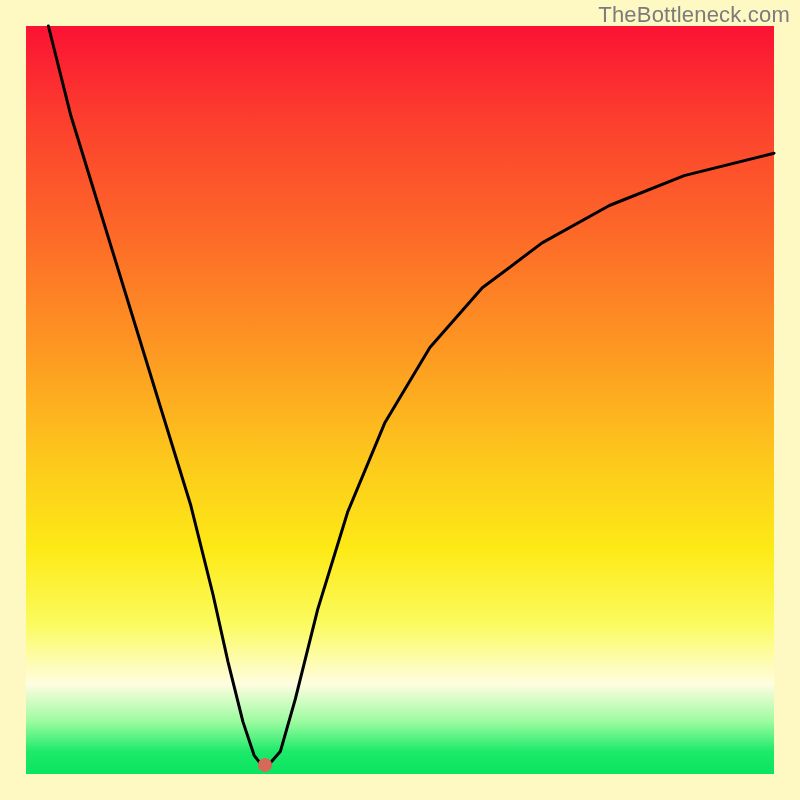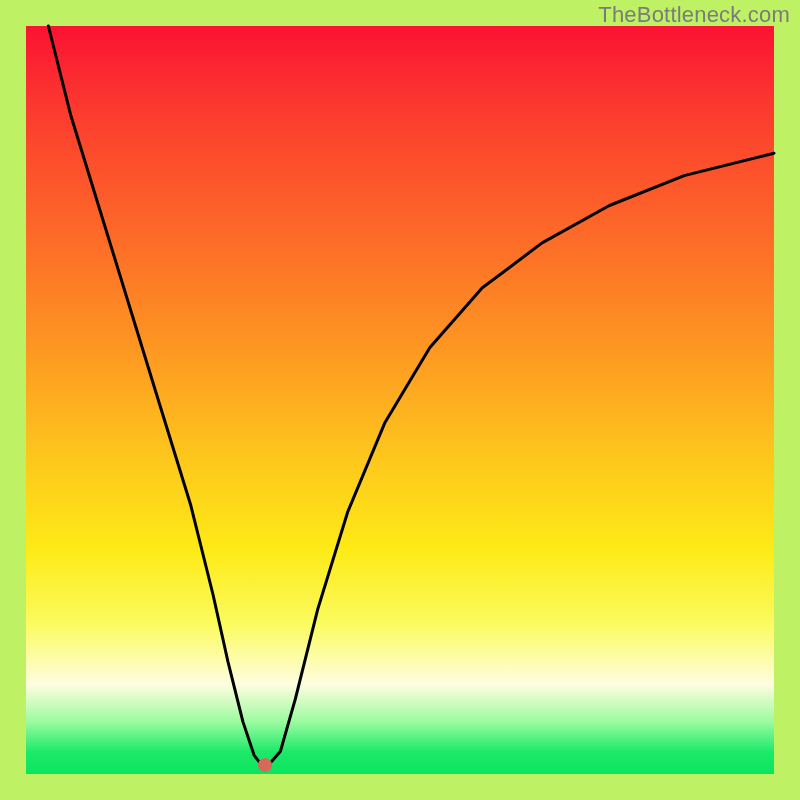--- a/index.html
+++ b/index.html
@@ -8,21 +8,21 @@
     width: 800px;
     height: 800px;
     background: #000000;
     font-family: Arial, Helvetica, sans-serif;
     overflow: hidden;
   }
   .frame {
     position: relative;
     width: 800px;
     height: 800px;
-    background: #bef264;
+    background: #fef9c3;
   }
   .plot-area {
     position: absolute;
     left: 26px;
     top: 26px;
     width: 748px;
     height: 748px;
     
     background: linear-gradient(
       to bottom,

